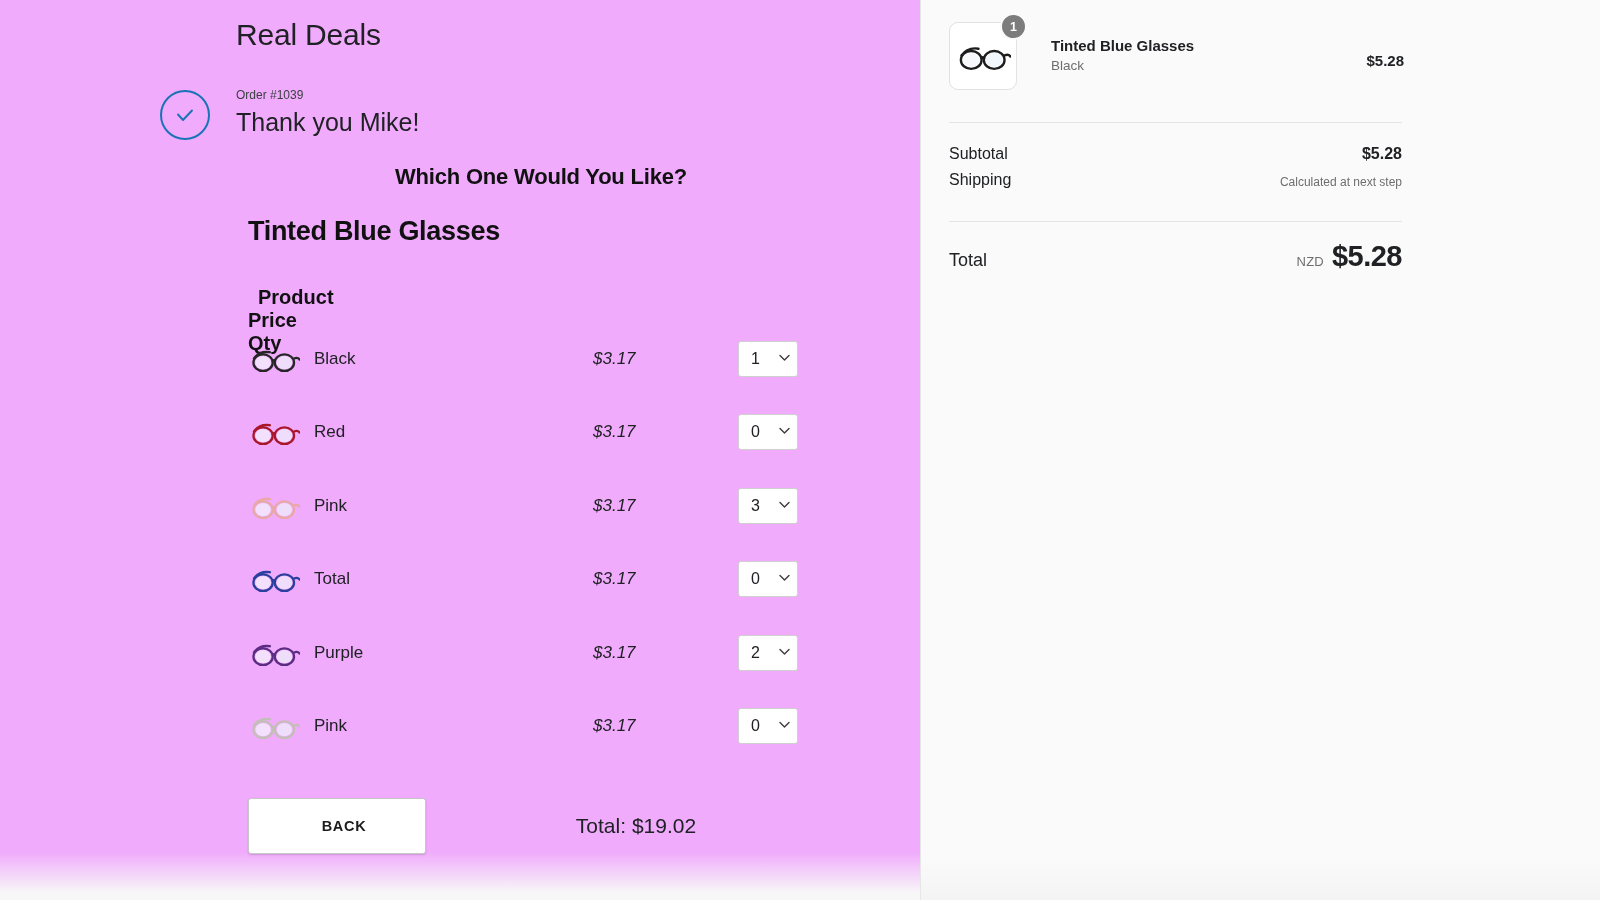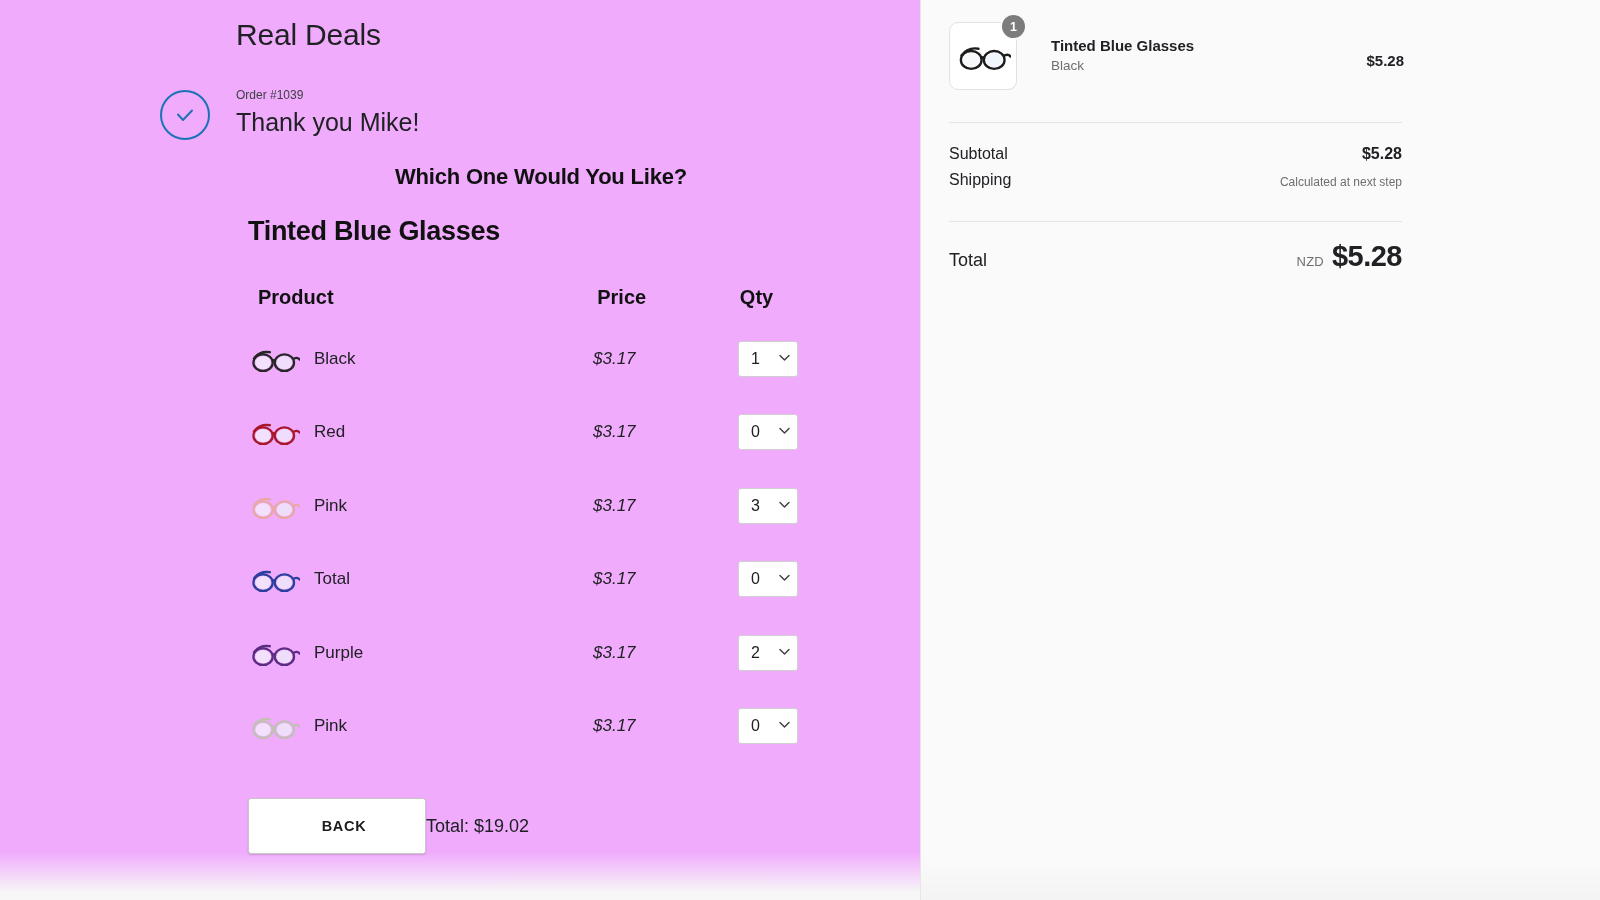--- a/index.html
+++ b/index.html
@@ -47,21 +47,21 @@
   }
   .which-title-inner{display:inline-block;transform:translateX(81px);}
 
   .prod-title{
     position:absolute;left:248px;top:216px;
     font-size:27px;font-weight:bold;color:#111;letter-spacing:-0.3px;
   }
 
   
   .tbl{position:absolute;left:248px;top:286px;width:600px;}
-  .tbl-head{display:flex;align-items:baseline;height:36px;}
+  .tbl-head{display:flex;align-items:baseline;height:36px;flex-direction:column;}
   .th{font-size:20px;font-weight:bold;color:#111;}
   .th.product{width:345px;padding-left:10px;}
   .th.price{width:145px;}
   .th.qty{width:110px;}
 
   .row{display:flex;align-items:center;height:73.5px;}
   .cell-product{width:345px;display:flex;align-items:center;}
   .cell-price{width:145px;font-size:17px;color:#202124;font-style:italic;}
   .cell-qty{width:110px;}
   .prod-name{font-size:17px;color:#202124;margin-left:14px;}
@@ -88,21 +88,21 @@
   .btn-back{
     width:178px;height:56px;box-sizing:border-box;
     border:1px solid #c6c6c6;border-radius:3px;background:#fff;
     font-family:"Liberation Sans",sans-serif;
     font-size:14.5px;font-weight:bold;letter-spacing:0.7px;color:#1c1c1c;
     cursor:pointer;
     box-shadow:0 1px 2px rgba(0,0,0,0.16);
     padding-left:20px;
   }
   .total-mid{
-    flex:1;text-align:left;font-size:18px;color:#202124;
+    flex:1;text-align:center;font-size:21px;color:#202124;
     padding-right:2px;
   }
   .btn-add{
     width:176px;height:56px;box-sizing:border-box;border:0;border-radius:2px;
     background:#22874a;
     font-family:"Liberation Sans",sans-serif;
     font-size:14.5px;font-weight:bold;letter-spacing:0.7px;color:#ffffff;
     cursor:pointer;
   }
 

